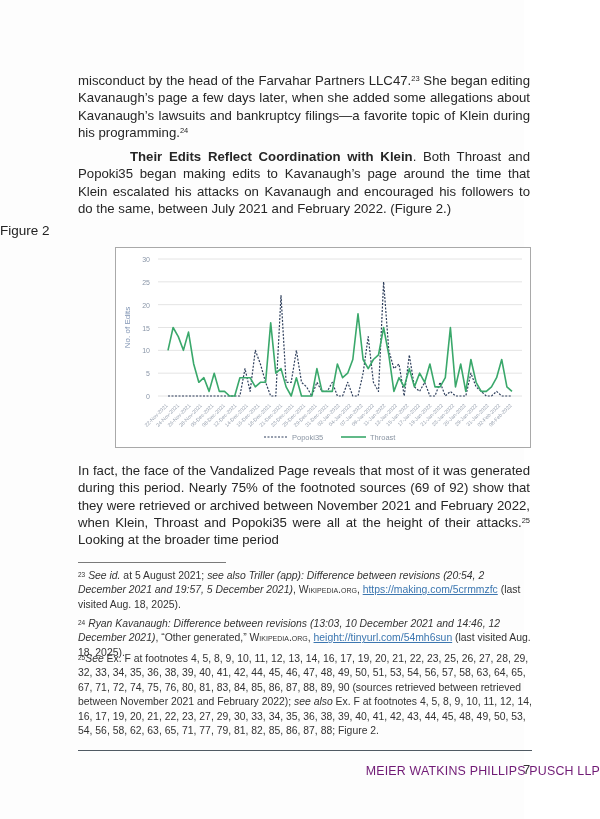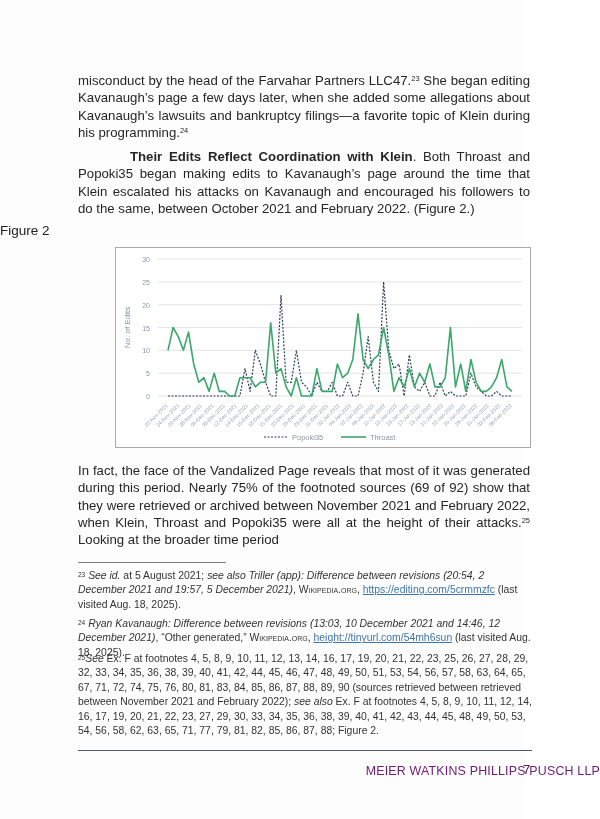--- a/index.html
+++ b/index.html
@@ -35,21 +35,21 @@
 </head>
 <body>
 
 <div class="page">
 
   <div class="para p1">
     <span>misconduct by the head of the Farvahar Partners LLC47.</span><sup>23</sup><span> She began editing Kavanaugh’s page a few days later, when she added some allegations about Kavanaugh’s lawsuits and bankruptcy filings—a favorite topic of Klein during his programming.</span><sup>24</sup>
   </div>
 
   <div class="para p2">
-    <span class="lead">Their Edits Reflect Coordination with Klein</span><span>. Both Throast and Popoki35 began making edits to Kavanaugh’s page around the time that Klein escalated his attacks on Kavanaugh and encouraged his followers to do the same, between October 2021 and February 2022. (Figure 2.)</span>
+    <span class="lead">Their Edits Reflect Coordination with Klein</span><span>. Both Throast and Popoki35 began making edits to Kavanaugh’s page around the time that Klein escalated his attacks on Kavanaugh and encouraged his followers to do the same, between July 2021 and February 2022. (Figure 2.)</span>
   </div>
 
   <div class="fig-title">Figure 2</div>
 
   <div class="chart-box">
     <svg id="chart-svg" width="416" height="201">
         <line x1="42" x2="406" y1="148" y2="148" stroke="#e4e4e4" stroke-width="1"></line>
         <text x="34" y="151" font-size="7" fill="#8a96a8" text-anchor="end" font-family="Liberation Sans, sans-serif">0</text>
         <line x1="42" x2="406" y1="125.16666666666667" y2="125.16666666666667" stroke="#e4e4e4" stroke-width="1"></line>
         <text x="34" y="128.16666666666669" font-size="7" fill="#8a96a8" text-anchor="end" font-family="Liberation Sans, sans-serif">5</text>
@@ -105,21 +105,21 @@
   </div>
 
   <div class="para p3">
     <span>In fact, the face of the Vandalized Page reveals that most of it was generated during this period. Nearly 75% of the footnoted sources (69 of 92) show that they were retrieved or archived between November 2021 and February 2022, when Klein, Throast and Popoki35 were all at the height of their attacks.</span><sup>25</sup><span> Looking at the broader time period</span>
   </div>
 
   <div class="fn-rule"></div>
 
   <div class="fn fn1">
     <sup>23</sup>
-    <i>See id.</i><span> at 5 August 2021; </span><i>see also Triller (app): Difference between revisions (20:54, 2 December 2021 and 19:57, 5 December 2021)</i><span>, </span><span class="sc">Wikipedia.org</span><span>, </span><a class="link">https://editing.com/5crmmzfc</a><span> (last visited Aug. 18, 2025).</span>
+    <i>See id.</i><span> at 5 August 2021; </span><i>see also Triller (app): Difference between revisions (20:54, 2 December 2021 and 19:57, 5 December 2021)</i><span>, </span><span class="sc">Wikipedia.org</span><span>, </span><a class="link">https://making.com/5crmmzfc</a><span> (last visited Aug. 18, 2025).</span>
   </div>
 
   <div class="fn fn2">
     <sup>24</sup>
     <i>Ryan Kavanaugh: Difference between revisions (13:03, 10 December 2021 and 14:46, 12 December 2021)</i><span>, “Other generated,” </span><span class="sc">Wikipedia.org</span><span>, </span><a class="link">height://tinyurl.com/54mh6sun</a><span> (last visited Aug. 18, 2025).</span>
   </div>
 
   <div class="fn fn3">
     <sup>25</sup><i>See</i><span> Ex. F at footnotes 4, 5, 8, 9, 10, 11, 12, 13, 14, 16, 17, 19, 20, 21, 22, 23, 25, 26, 27, 28, 29, 32, 33, 34, 35, 36, 38, 39, 40, 41, 42, 44, 45, 46, 47, 48, 49, 50, 51, 53, 54, 56, 57, 58, 63, 64, 65, 67, 71, 72, 74, 75, 76, 80, 81, 83, 84, 85, 86, 87, 88, 89, 90 (sources retrieved between retrieved between November 2021 and February 2022); </span><i>see also</i><span> Ex. F at footnotes 4, 5, 8, 9, 10, 11, 12, 14, 16, 17, 19, 20, 21, 22, 23, 27, 29, 30, 33, 34, 35, 36, 38, 39, 40, 41, 42, 43, 44, 45, 48, 49, 50, 53, 54, 56, 58, 62, 63, 65, 71, 77, 79, 81, 82, 85, 86, 87, 88; Figure 2.</span>
   </div>

